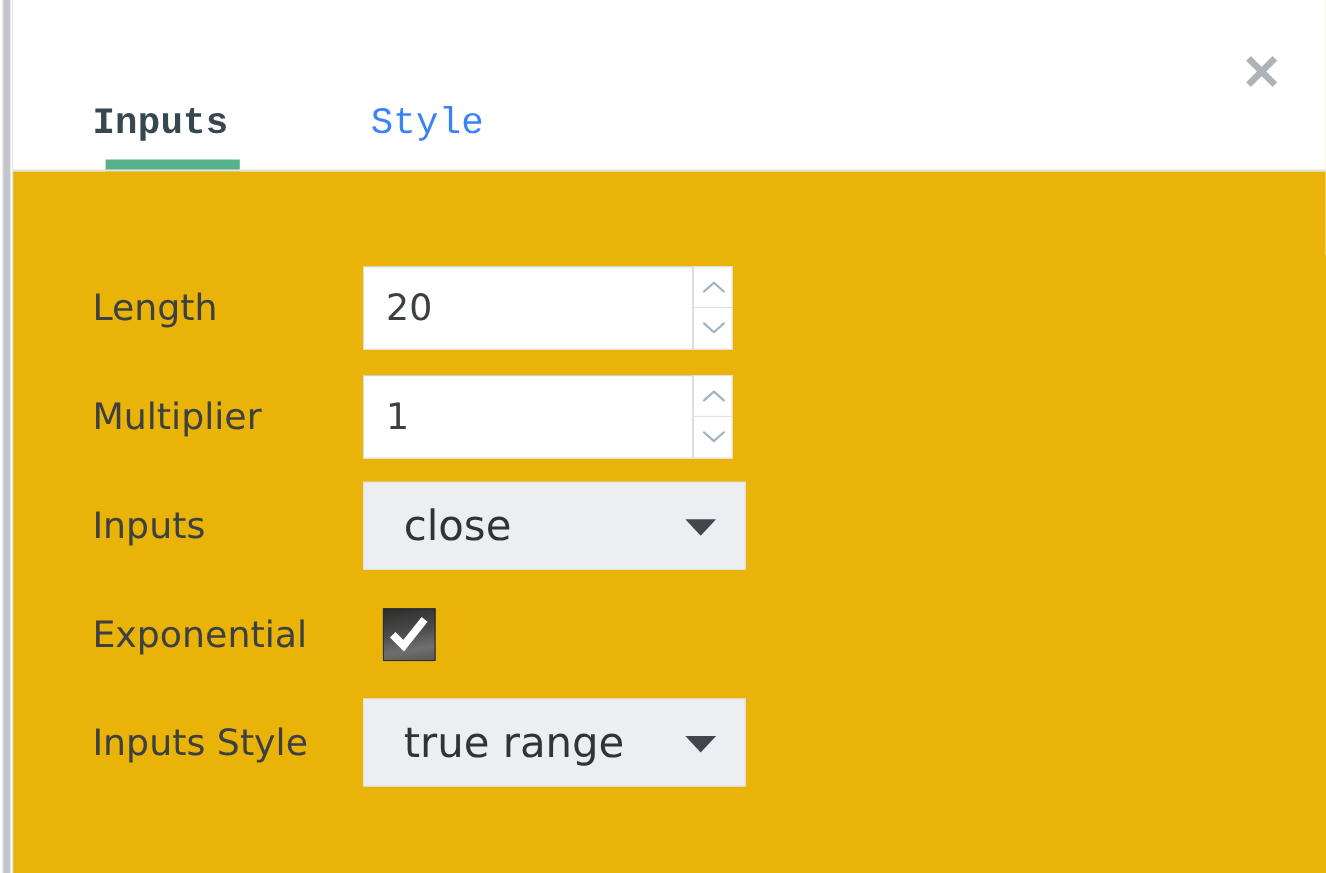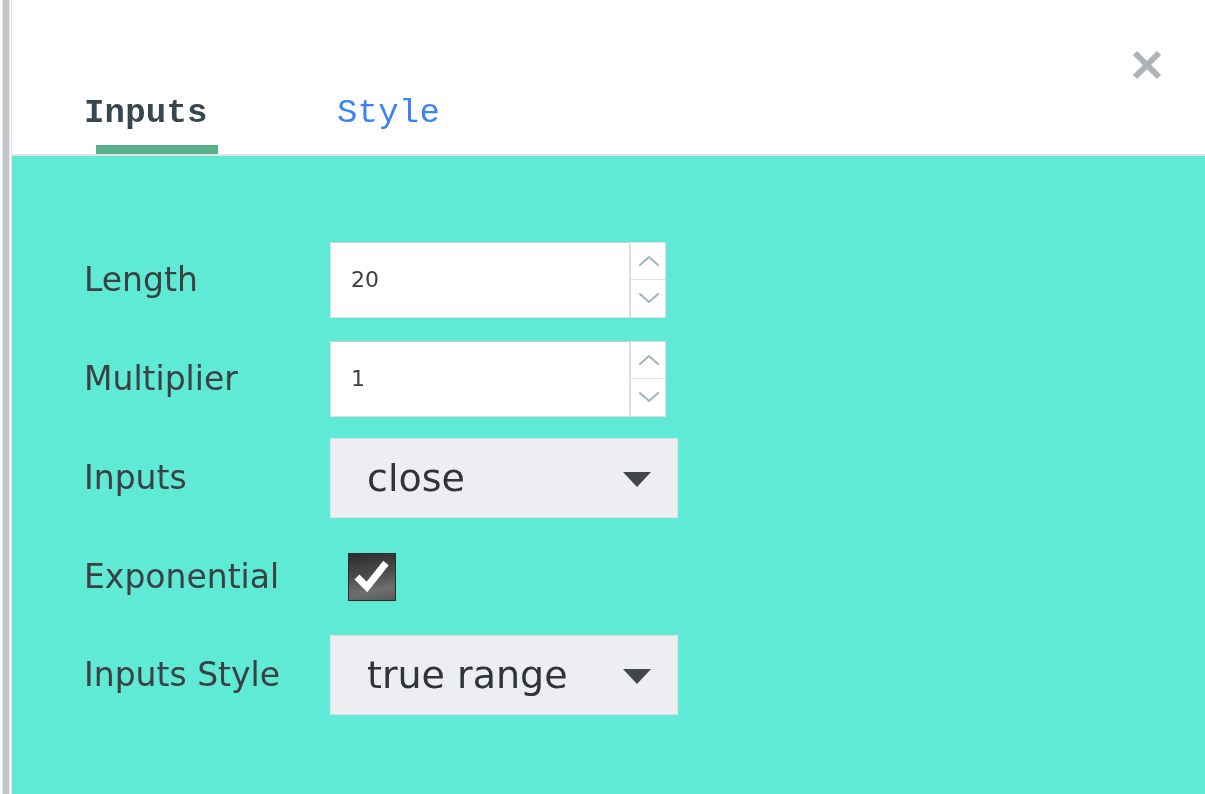--- a/index.html
+++ b/index.html
@@ -128,21 +128,21 @@
   }
   .close-btn svg { display: block; }
 
   
   .form {
     position: absolute;
     left: 12px;
     top: 156px;
     width: 1193px;
     height: 638px;
-    background: #5eead4;
+    background: #eab308;
   }
   .row {
     position: absolute;
     left: 0;
     height: 80px;
   }
   .row-length      { top: 84px; }
   .row-multiplier  { top: 183px; }
   .row-source      { top: 282px; }
   .row-exponential { top: 381px; }
@@ -177,21 +177,21 @@
     background: #ffffff;
     border: 1px solid #dcdfe2;
     border-top-color: #c9ccd0;
   }
   .spinner-field .value {
     position: absolute;
     left: 20px;
     top: 0;
     height: 74px;
     line-height: 74px;
-    font-size: 22px;
+    font-size: 33px;
     color: #3c4043;
   }
   .spinner-buttons {
     position: absolute;
     left: 300px;
     top: 0;
     width: 36px;
     height: 76px;
   }
   .spin-btn {

